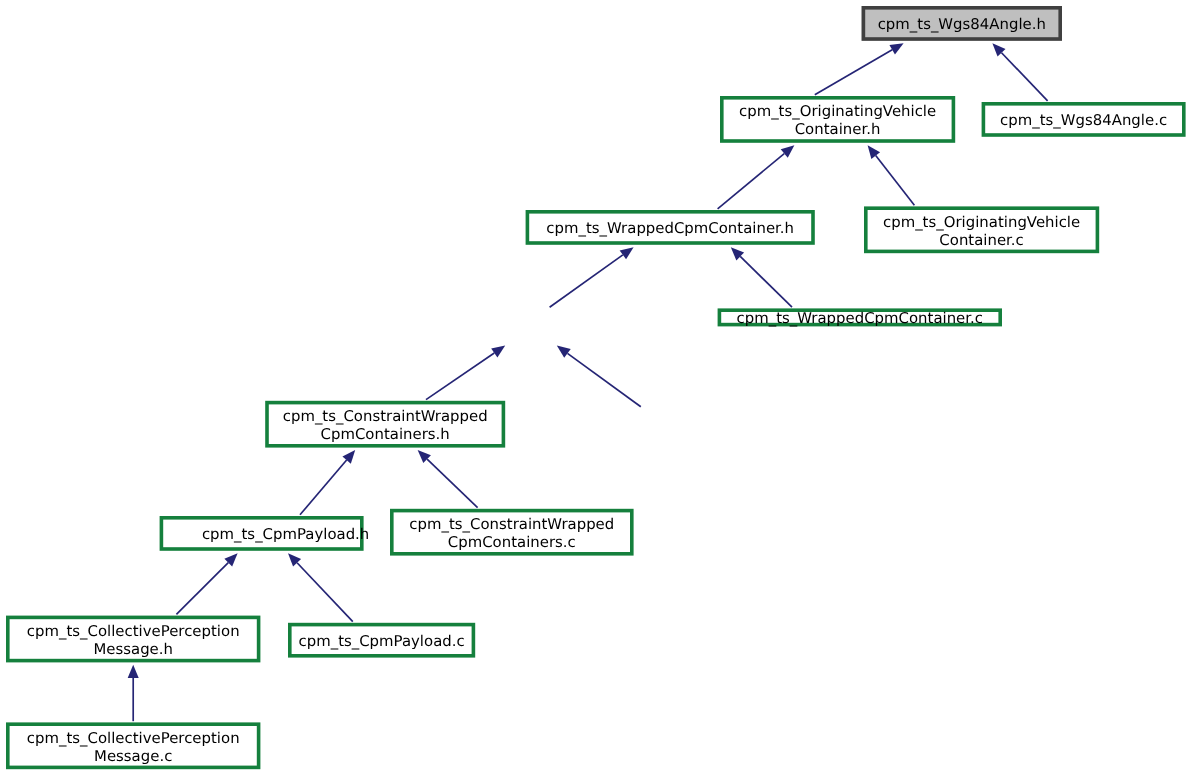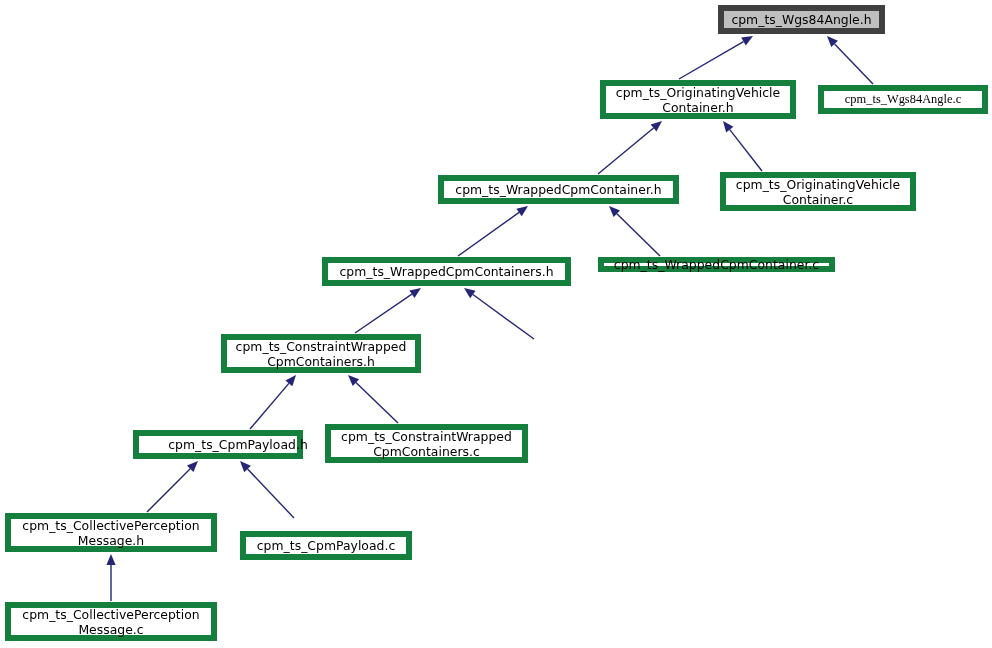--- a/index.html
+++ b/index.html
@@ -25,21 +25,21 @@
     pointer-events: none;
   }
   .graph-node {
     position: absolute;
     box-sizing: border-box;
     display: flex;
     align-items: center;
     justify-content: center;
     text-align: center;
     background: #ffffff;
-    border: 6px solid #15803d;
+    border: 3px solid #15803d;
     color: #000000;
     font-size: 12.4px;
     line-height: 15px;
     letter-spacing: 0.02px;
     white-space: pre-line;
     z-index: 2;
     cursor: default;
   }
   .graph-node.highlight {
     background: #bfbfbf;
@@ -105,29 +105,28 @@
         <polygon points="240,461 250.90457347298542,465.8218541425745 244.2258087810518,472.1491049033537" fill="#252575"></polygon>
       </g>
       <g>
         <line x1="111" y1="601" x2="111" y2="565" stroke="#252575" stroke-width="1.4"></line>
         <polygon points="111,554 115.6,565 106.4,565" fill="#252575"></polygon>
       </g>
     </svg>
 <div class="graph-node highlight" style="left: 718px; top: 5px; width: 167px; height: 29px;"><span class="node-label">cpm_ts_Wgs84Angle.h</span></div>
     <div class="graph-node" style="left: 600px; top: 80px; width: 196px; height: 39px;"><span class="node-label">cpm_ts_OriginatingVehicle
 Container.h</span></div>
-    <div class="graph-node" style="left: 818px; top: 85px; width: 170px; height: 29px; font-family: Liberation Serif, serif;"><span class="node-label">cpm_ts_Wgs84Angle.c</span></div>
+    <div class="graph-node" style="left: 818px; top: 85px; width: 170px; height: 29px;"><span class="node-label">cpm_ts_Wgs84Angle.c</span></div>
     <div class="graph-node" style="left: 438px; top: 175px; width: 241px; height: 29px;"><span class="node-label">cpm_ts_WrappedCpmContainer.h</span></div>
     <div class="graph-node" style="left: 720px; top: 172px; width: 196px; height: 39px;"><span class="node-label">cpm_ts_OriginatingVehicle
 Container.c</span></div>
-    <div class="graph-node" style="left: 322px; top: 257px; width: 249px; height: 29px;"><span class="node-label">cpm_ts_WrappedCpmContainers.h</span></div>
     <div class="graph-node" style="left: 598px; top: 257px; width: 237px; height: 15px;"><span class="node-label">cpm_ts_WrappedCpmContainer.c</span></div>
     <div class="graph-node" style="left: 221px; top: 334px; width: 200px; height: 39px;"><span class="node-label">cpm_ts_ConstraintWrapped
 CpmContainers.h</span></div>
     <div class="graph-node" style="left: 133px; top: 430px; width: 170px; height: 29px; padding-left: 40px;"><span class="node-label">cpm_ts_CpmPayload.h</span></div>
     <div class="graph-node" style="left: 325px; top: 424px; width: 203px; height: 39px;"><span class="node-label">cpm_ts_ConstraintWrapped
 CpmContainers.c</span></div>
     <div class="graph-node" style="left: 5px; top: 513px; width: 212px; height: 39px;"><span class="node-label">cpm_ts_CollectivePerception
 Message.h</span></div>
-    <div class="graph-node" style="left: 240px; top: 519px; width: 172px; height: 29px; margin-top: 12px;"><span class="node-label">cpm_ts_CpmPayload.c</span></div>
+    <div class="graph-node" style="left: 240px; top: 519px; width: 156px; height: 29px;"><span class="node-label">cpm_ts_CpmPayload.c</span></div>
     <div class="graph-node" style="left: 5px; top: 602px; width: 212px; height: 39px;"><span class="node-label">cpm_ts_CollectivePerception
 Message.c</span></div>
   </div>
 
 </body></html>

